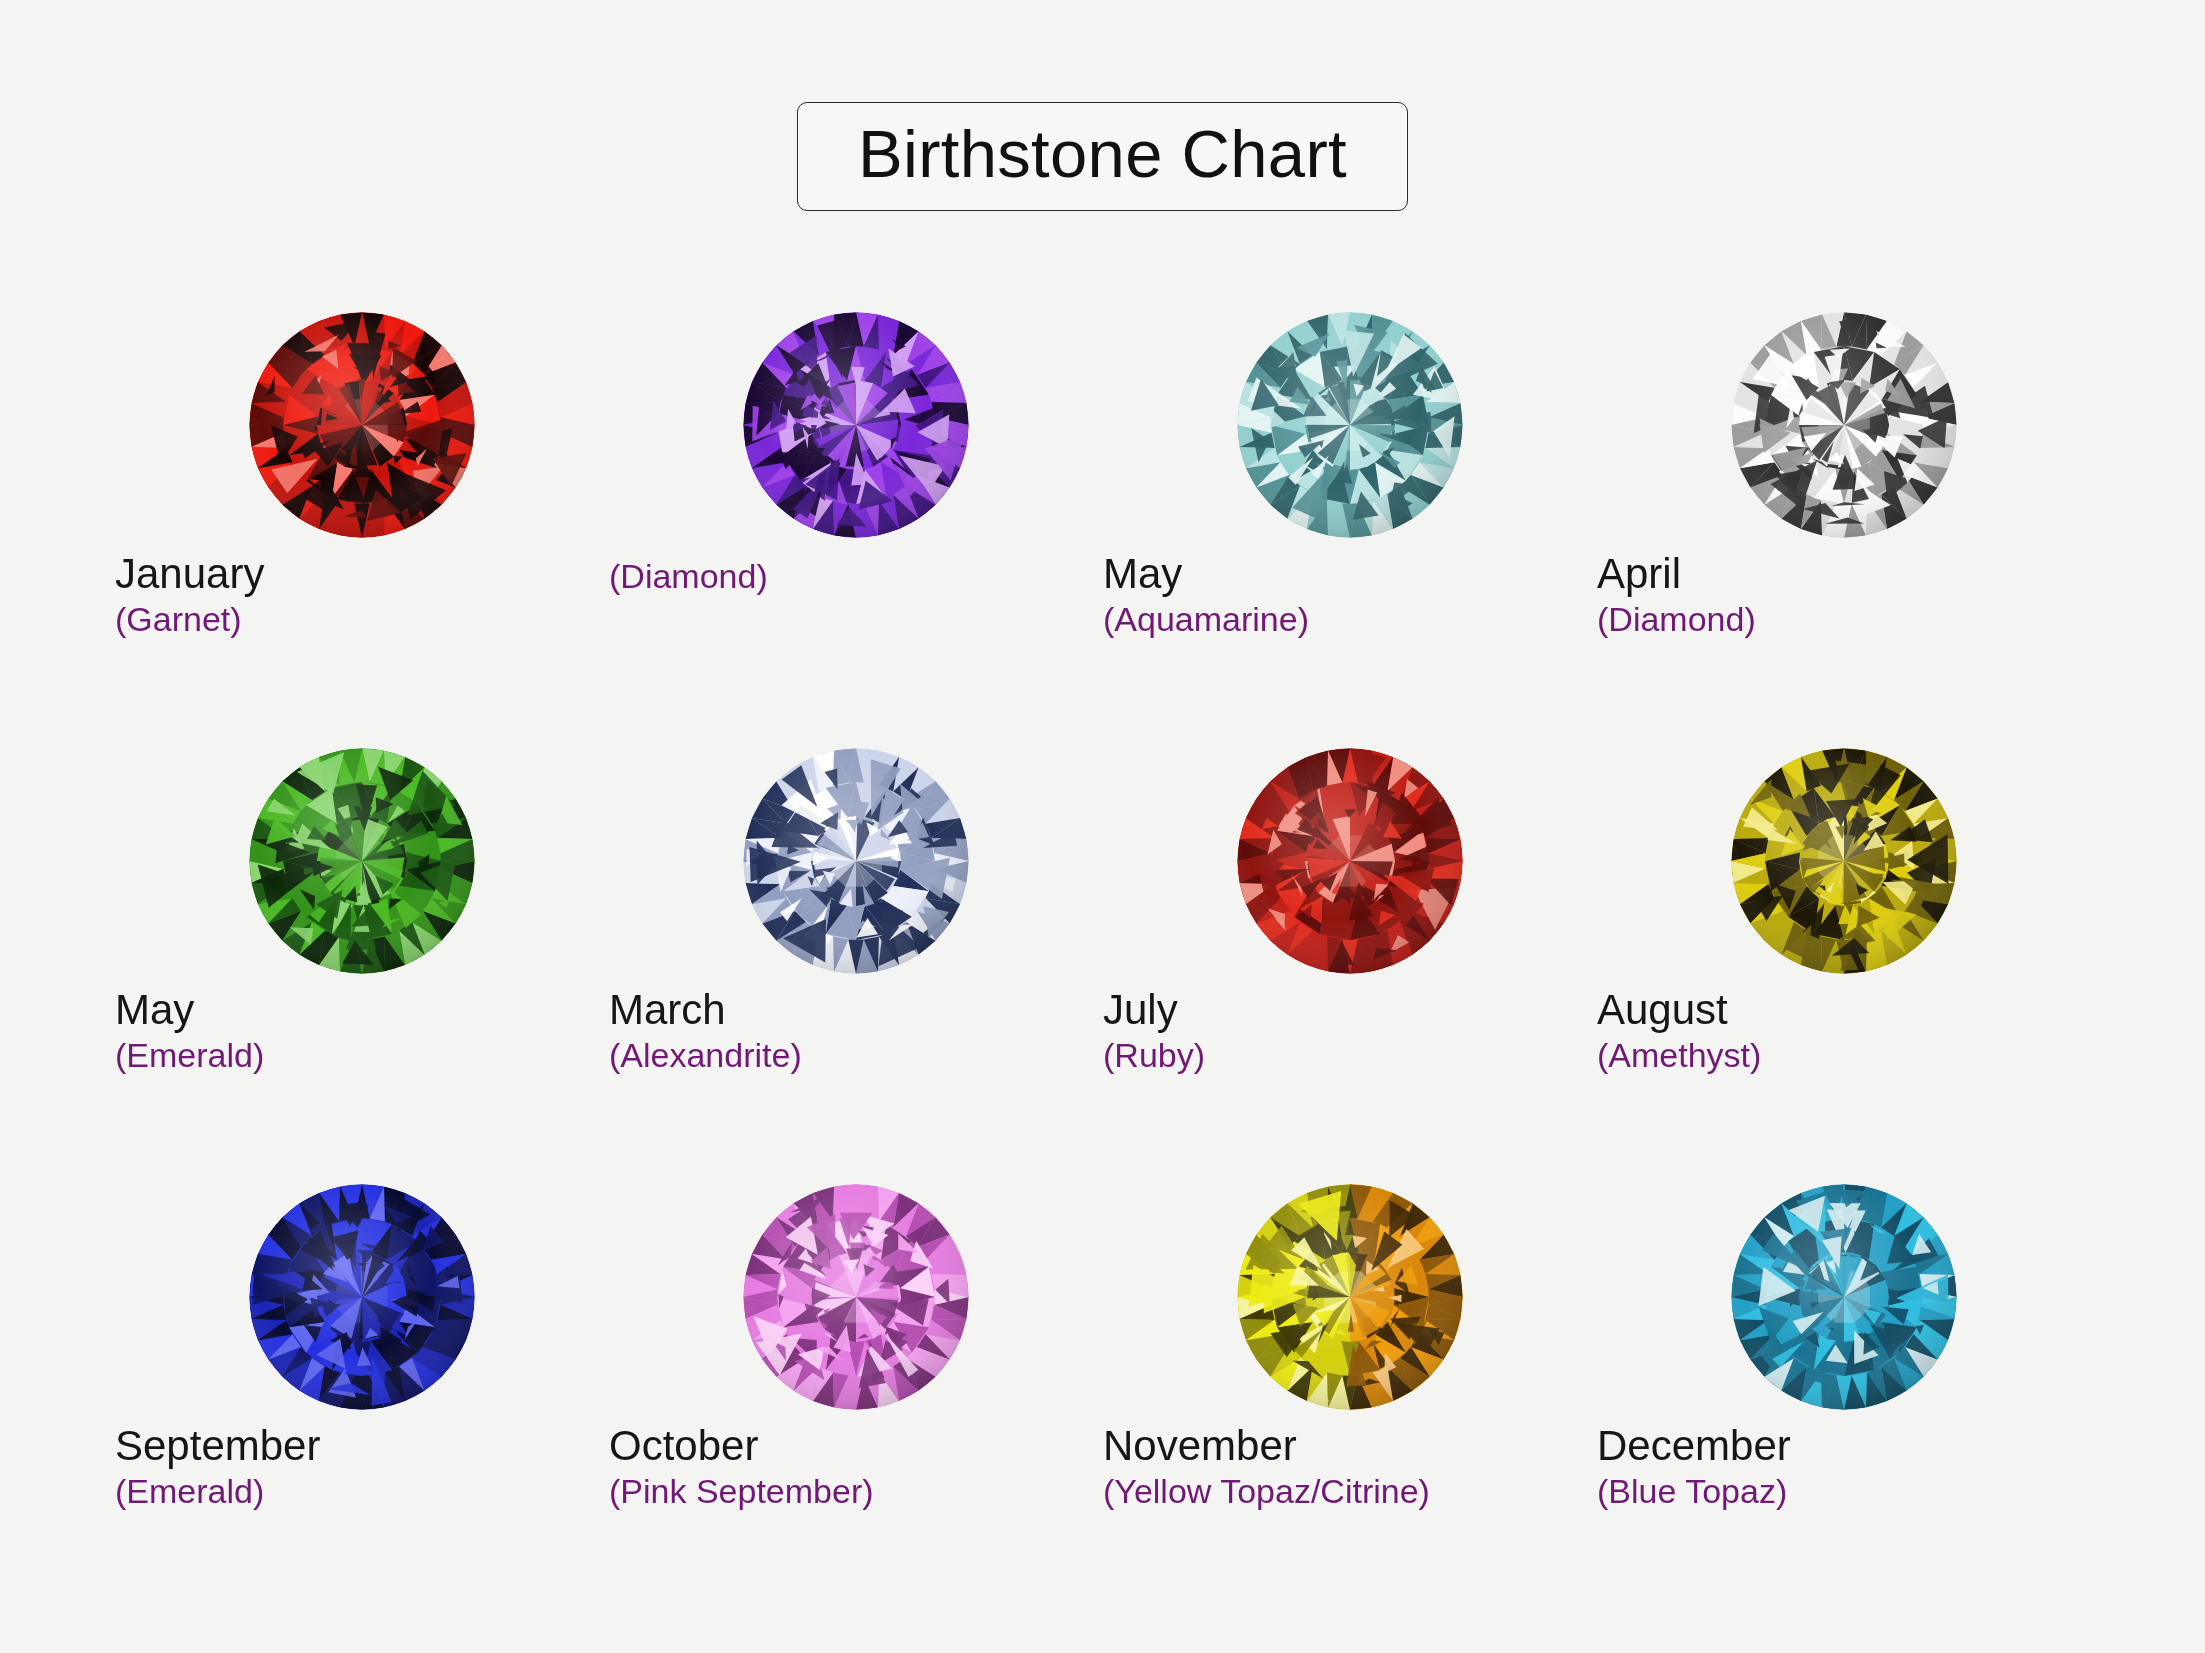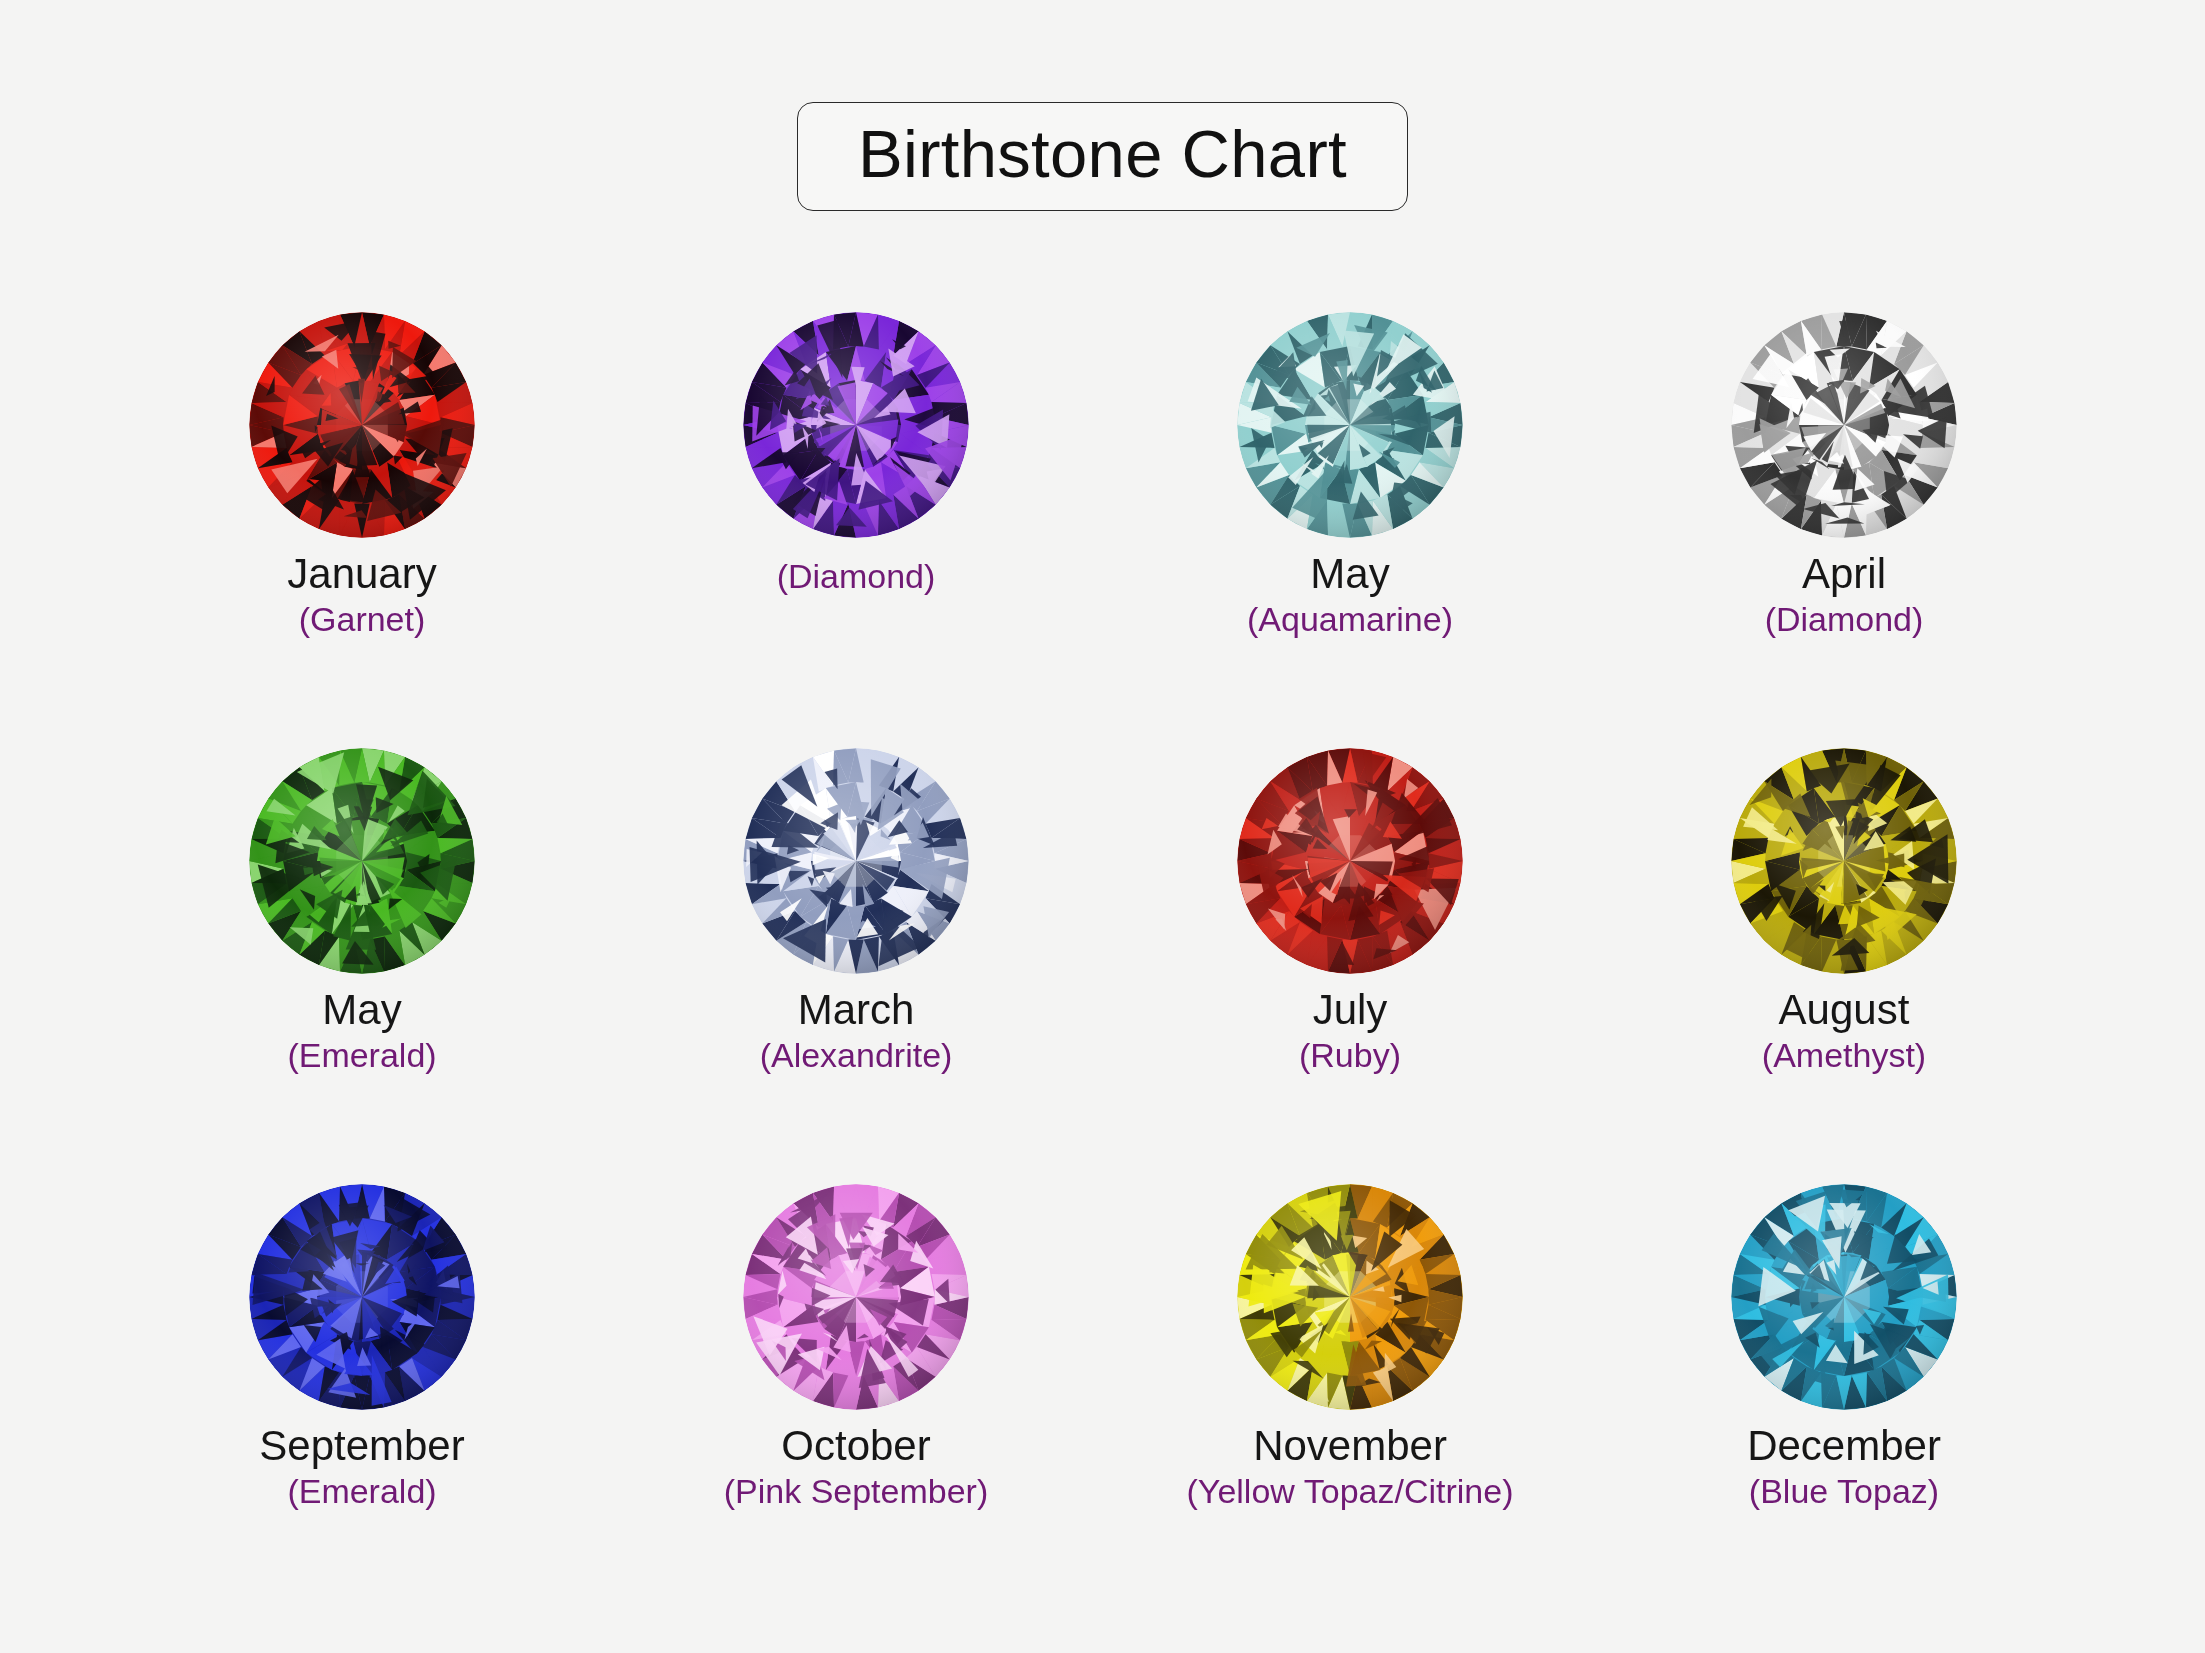--- a/index.html
+++ b/index.html
@@ -19,21 +19,21 @@
   .title-wrap {
     position: absolute;
     top: 102px;
     left: 0;
     width: 100%;
     display: flex;
     justify-content: center;
   }
   .title-box {
     border: 1.7px solid #2a2a2a;
-    border-radius: 16px;
+    border-radius: 10px;
     padding: 17px 60px 23px 60px;
     background: #f7f7f6;
     box-sizing: border-box;
   }
   .title-text {
     font-size: 67px;
     font-weight: 400;
     color: #111111;
     letter-spacing: 0.3px;
     line-height: 1;
@@ -67,21 +67,21 @@
     border-radius: 50%;
     position: relative;
     overflow: hidden;
     flex: 0 0 auto;
   }
   .gem svg { display: block; width: 100%; height: 100%; }
 
   
   .labels {
     margin-top: 12.6px;
-    text-align: center;
+    text-align: left;
     width: 100%;
   }
   .month {
     font-size: 42px;
     color: #161616;
     line-height: 1.02;
     white-space: nowrap;
     font-weight: 400;
   }
   .stone {

